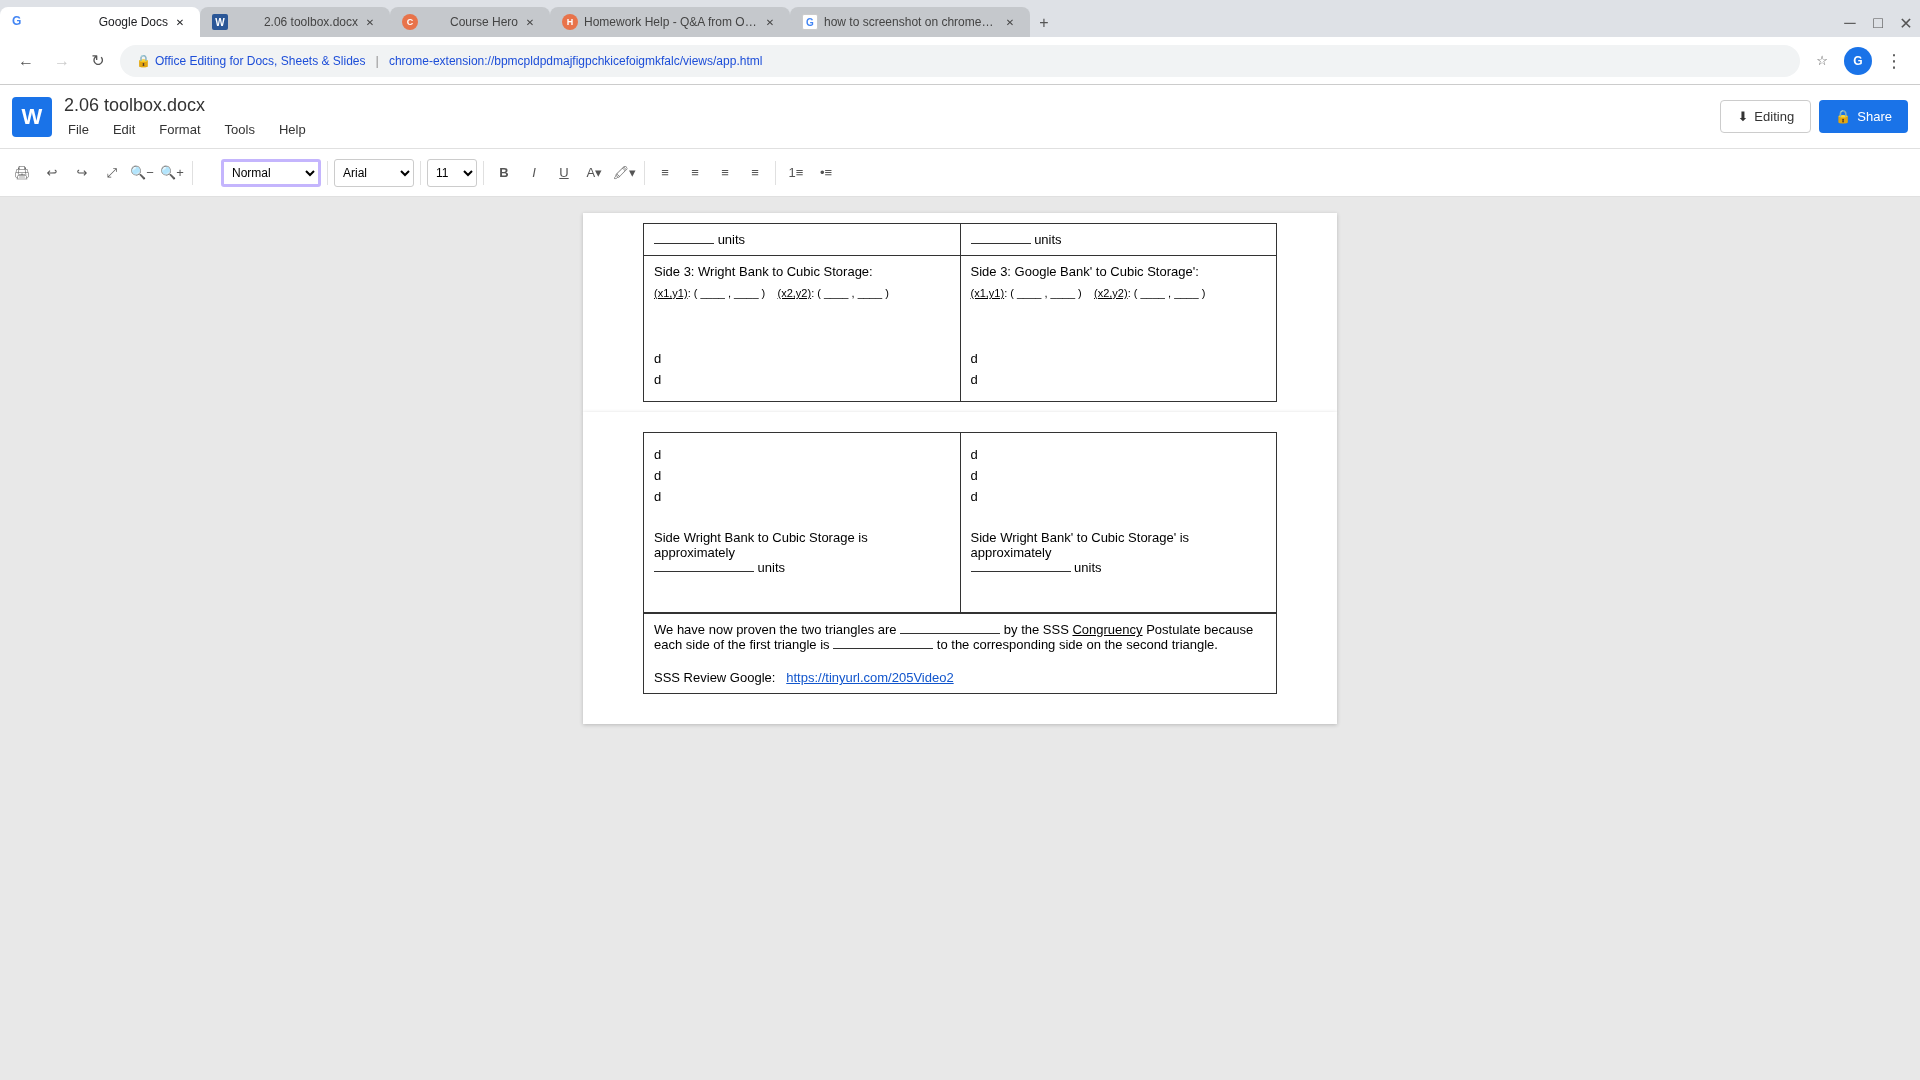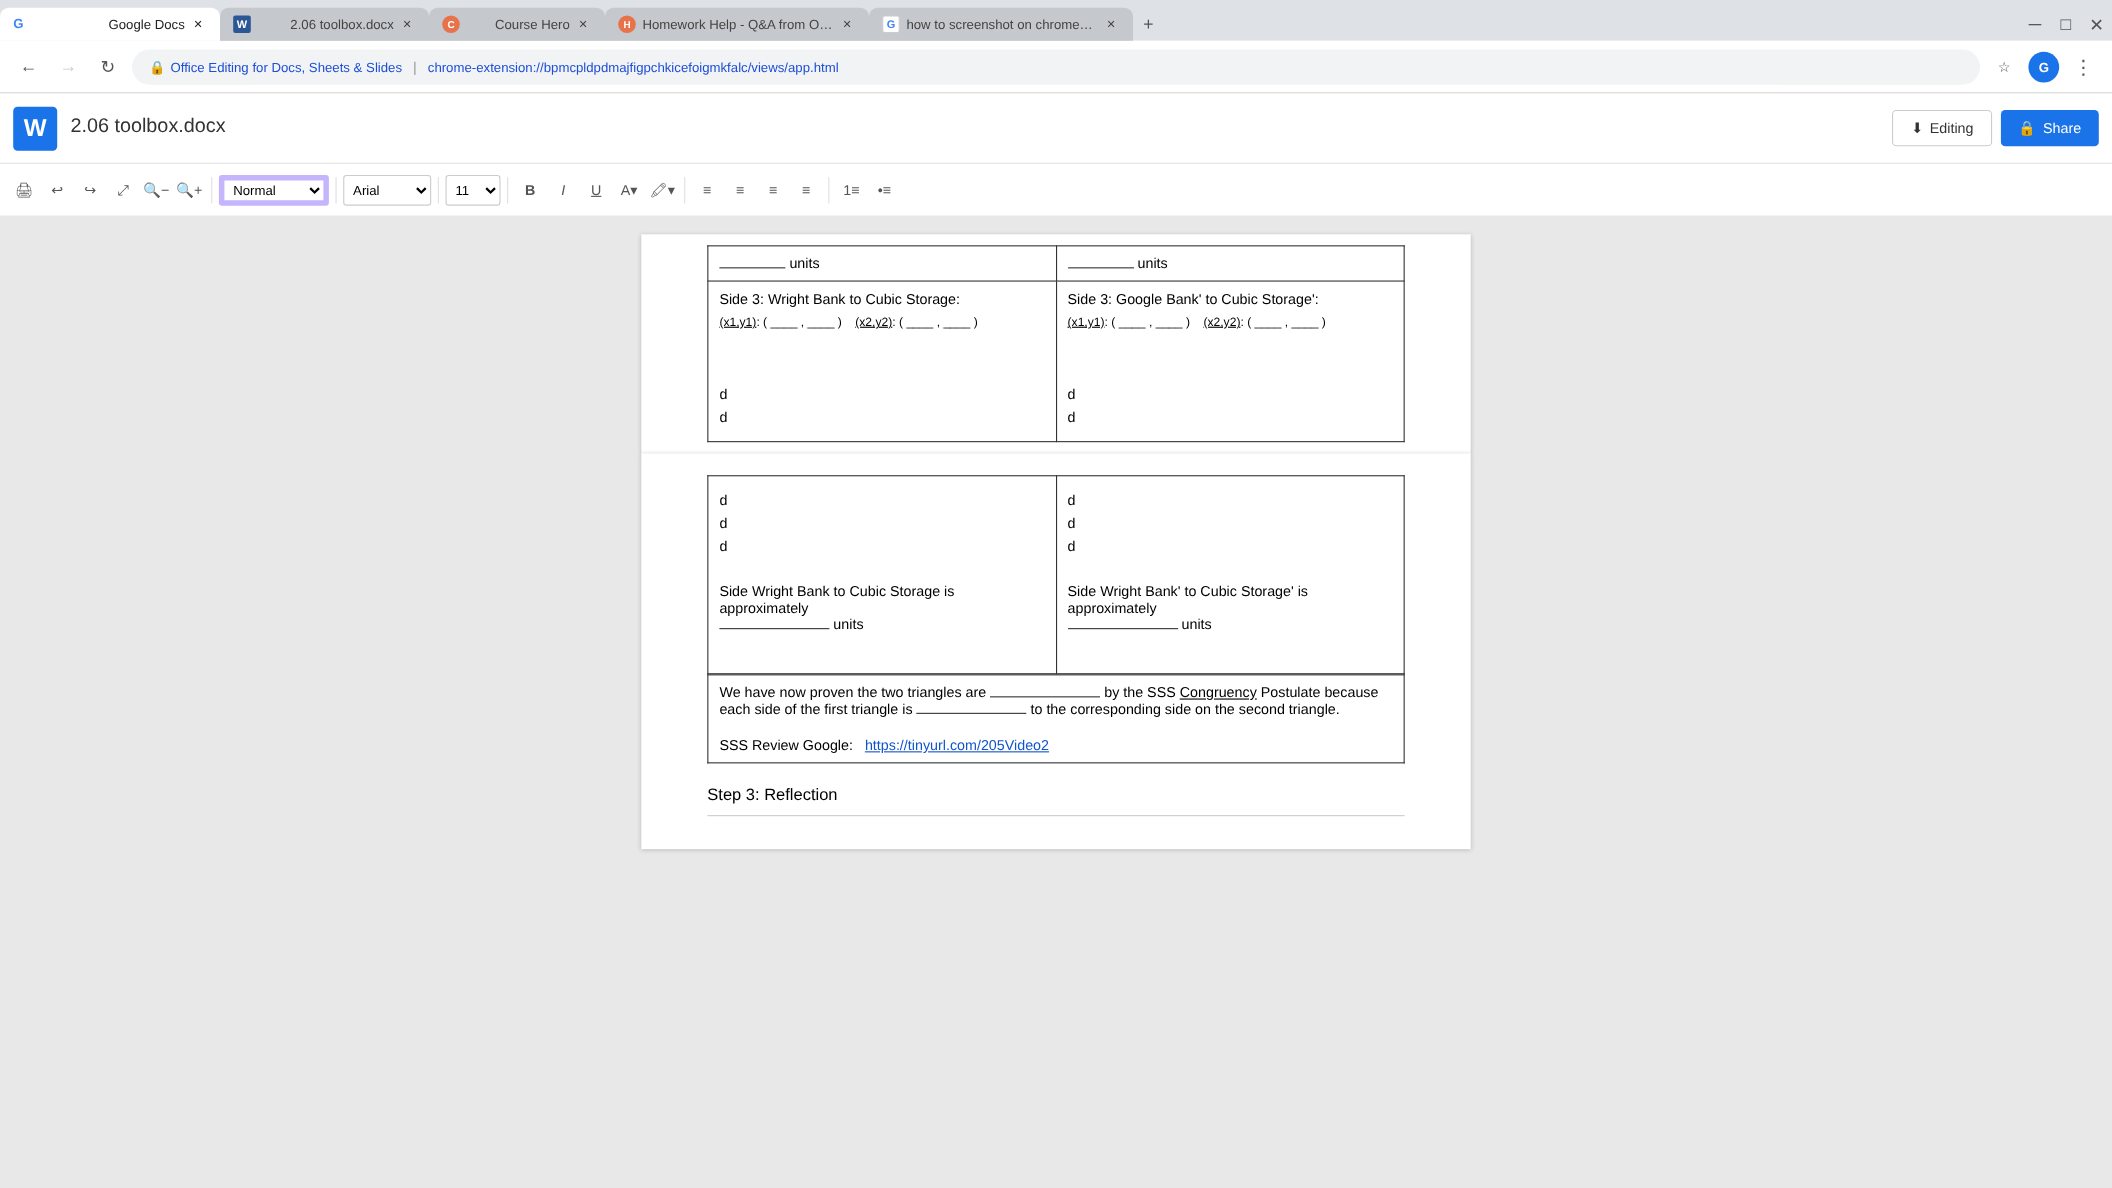--- a/index.html
+++ b/index.html
@@ -31,21 +31,21 @@
     .doc-menu { display: flex; gap: 16px; }
     .doc-menu-item { font-size: 13px; color: #333; cursor: pointer; padding: 2px 4px; border-radius: 3px; }
     .app-actions { display: flex; gap: 8px; margin-left: auto; }
     .btn-download { display: flex; align-items: center; gap: 6px; padding: 8px 16px; border: 1px solid #ccc; border-radius: 4px; cursor: pointer; font-size: 13px; background: #fff; color: #333; }
     .btn-share { display: flex; align-items: center; gap: 6px; padding: 8px 16px; background: #1a73e8; border: none; border-radius: 4px; cursor: pointer; font-size: 13px; color: white; }
 
     
     .toolbar { background: #fff; height: 48px; display: flex; align-items: center; padding: 0 8px; border-bottom: 1px solid #e0e0e0; gap: 2px; }
     .tool-btn { width: 28px; height: 28px; display: flex; align-items: center; justify-content: center; border-radius: 3px; cursor: pointer; font-size: 13px; color: #555; border: none; background: none; }
     .tool-separator { width: 1px; height: 24px; background: #e0e0e0; margin: 0 4px; }
-    .style-select { height: 28px; border: 5px solid #c4b5fd; border-radius: 3px; font-size: 12px; padding: 0 4px; background: #fff; cursor: pointer; min-width: 100px; }
+    .style-select { height: 28px; border: 3px solid #c4b5fd; border-radius: 3px; font-size: 12px; padding: 0 4px; background: #fff; cursor: pointer; min-width: 100px; margin-left: 22px; }
     .font-select { height: 28px; border: 1px solid #ccc; border-radius: 3px; font-size: 12px; padding: 0 4px; background: #fff; cursor: pointer; min-width: 80px; }
 
     
     .doc-area { background: #e8e8e8; flex: 1; overflow: hidden; padding: 16px; display: flex; flex-direction: column; align-items: center; height: calc(1080px - 37px - 48px - 64px - 48px); }
 
     
     .page { background: #fff; width: 754px; padding: 30px 60px; box-shadow: 0 1px 4px rgba(0,0,0,0.2); }
 
     
     .doc-table { width: 100%; border-collapse: collapse; font-size: 13px; }
@@ -126,20 +126,27 @@
     <div class="bookmark-btn">☆</div>
     <div class="profile-icon">G</div>
     <div class="menu-btn">⋮</div>
   </div>
 </div>
 
 <div class="app-bar">
   <div class="app-logo">W</div>
   <div class="doc-title-area">
     <div class="doc-title">2.06 toolbox.docx</div>
+    <div class="doc-menu">
+      <span class="doc-menu-item">File</span>
+      <span class="doc-menu-item">Edit</span>
+      <span class="doc-menu-item">Format</span>
+      <span class="doc-menu-item">Tools</span>
+      <span class="doc-menu-item">Help</span>
+    </div>
   </div>
   <div class="app-actions">
     <button class="btn-download">
       <span>⬇</span>
       <span>Editing</span>
     </button>
     <button class="btn-share">
       <span>🔒</span>
       <span>Share</span>
     </button>
@@ -254,19 +261,15 @@
           </p>
           <p style="font-size:13px;">
             <span>SSS Review Google:</span>&nbsp;&nbsp;
             <a class="link">https://tinyurl.com/205Video2</a>
           </p>
         </td>
       </tr>
     </tbody>
       </table>
 
-    <div style="margin-top:20px;">
-      <p class="step-title">Step 3: Reflection</p>
-      <div class="reflection-line" style="margin-top:8px;border-bottom:1px solid #ccc;width:100%;padding-bottom:2px;"></div>
-    </div>
   </div>
 
 </div>
 
 </body></html>

